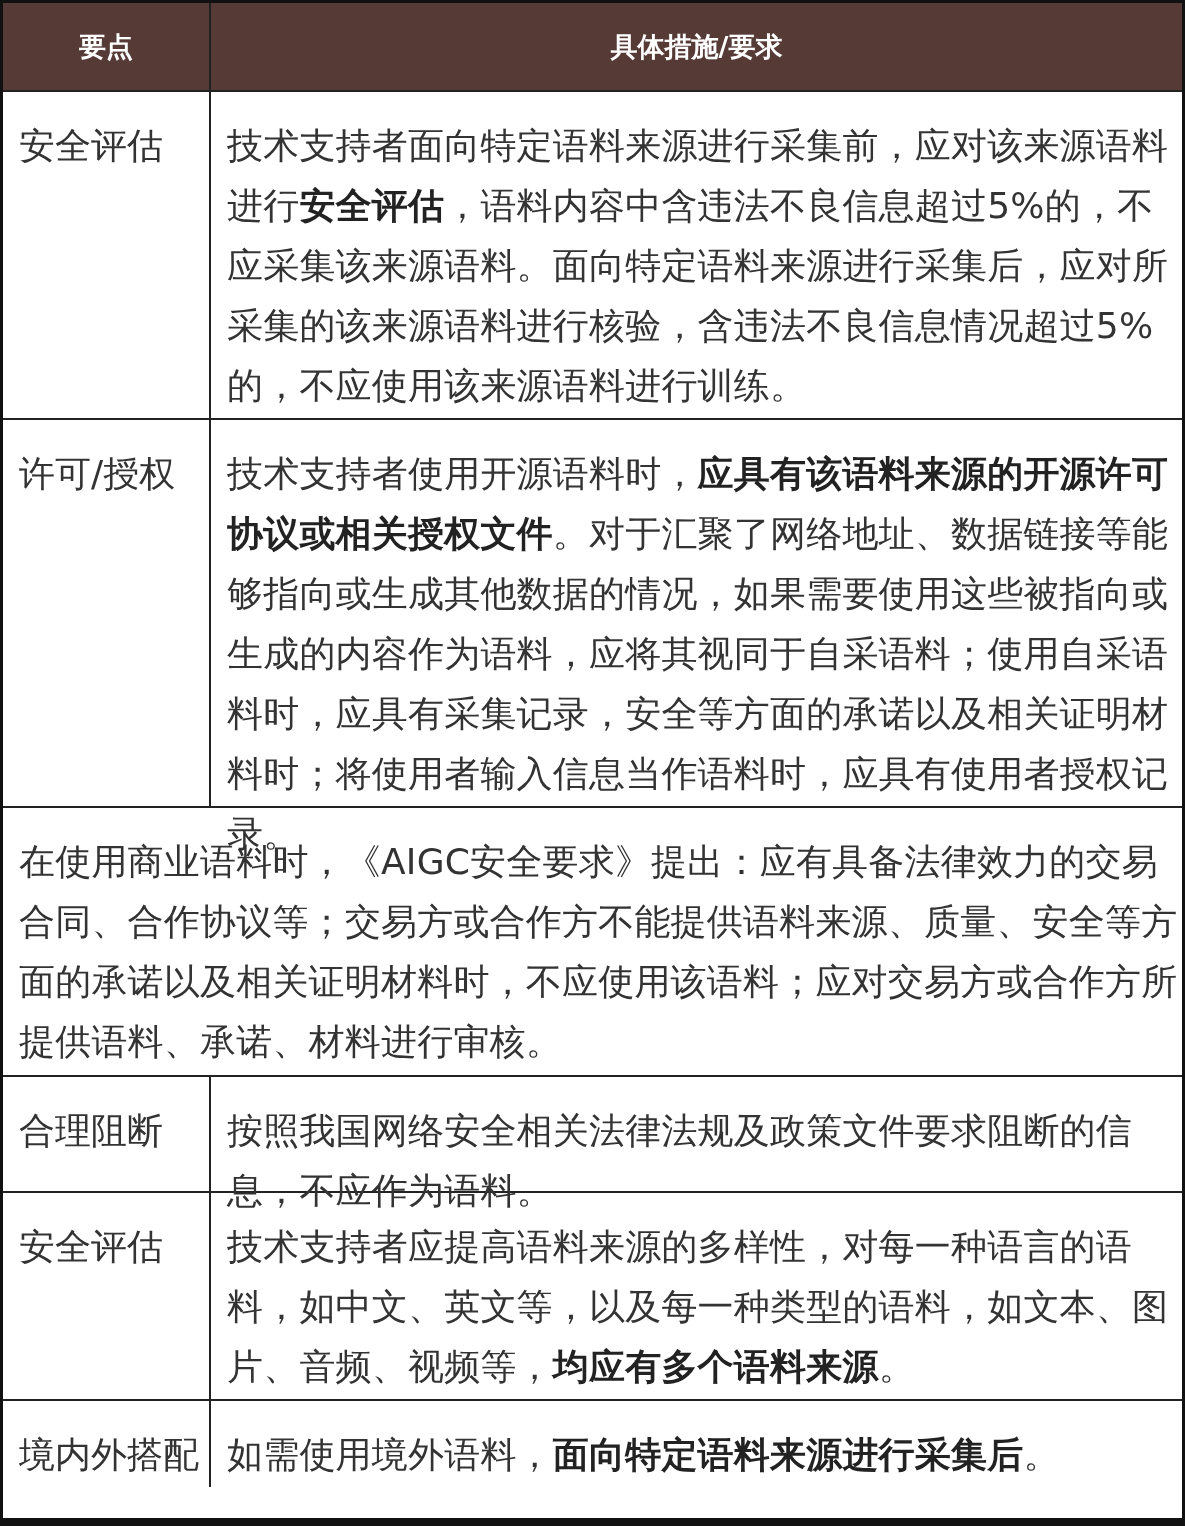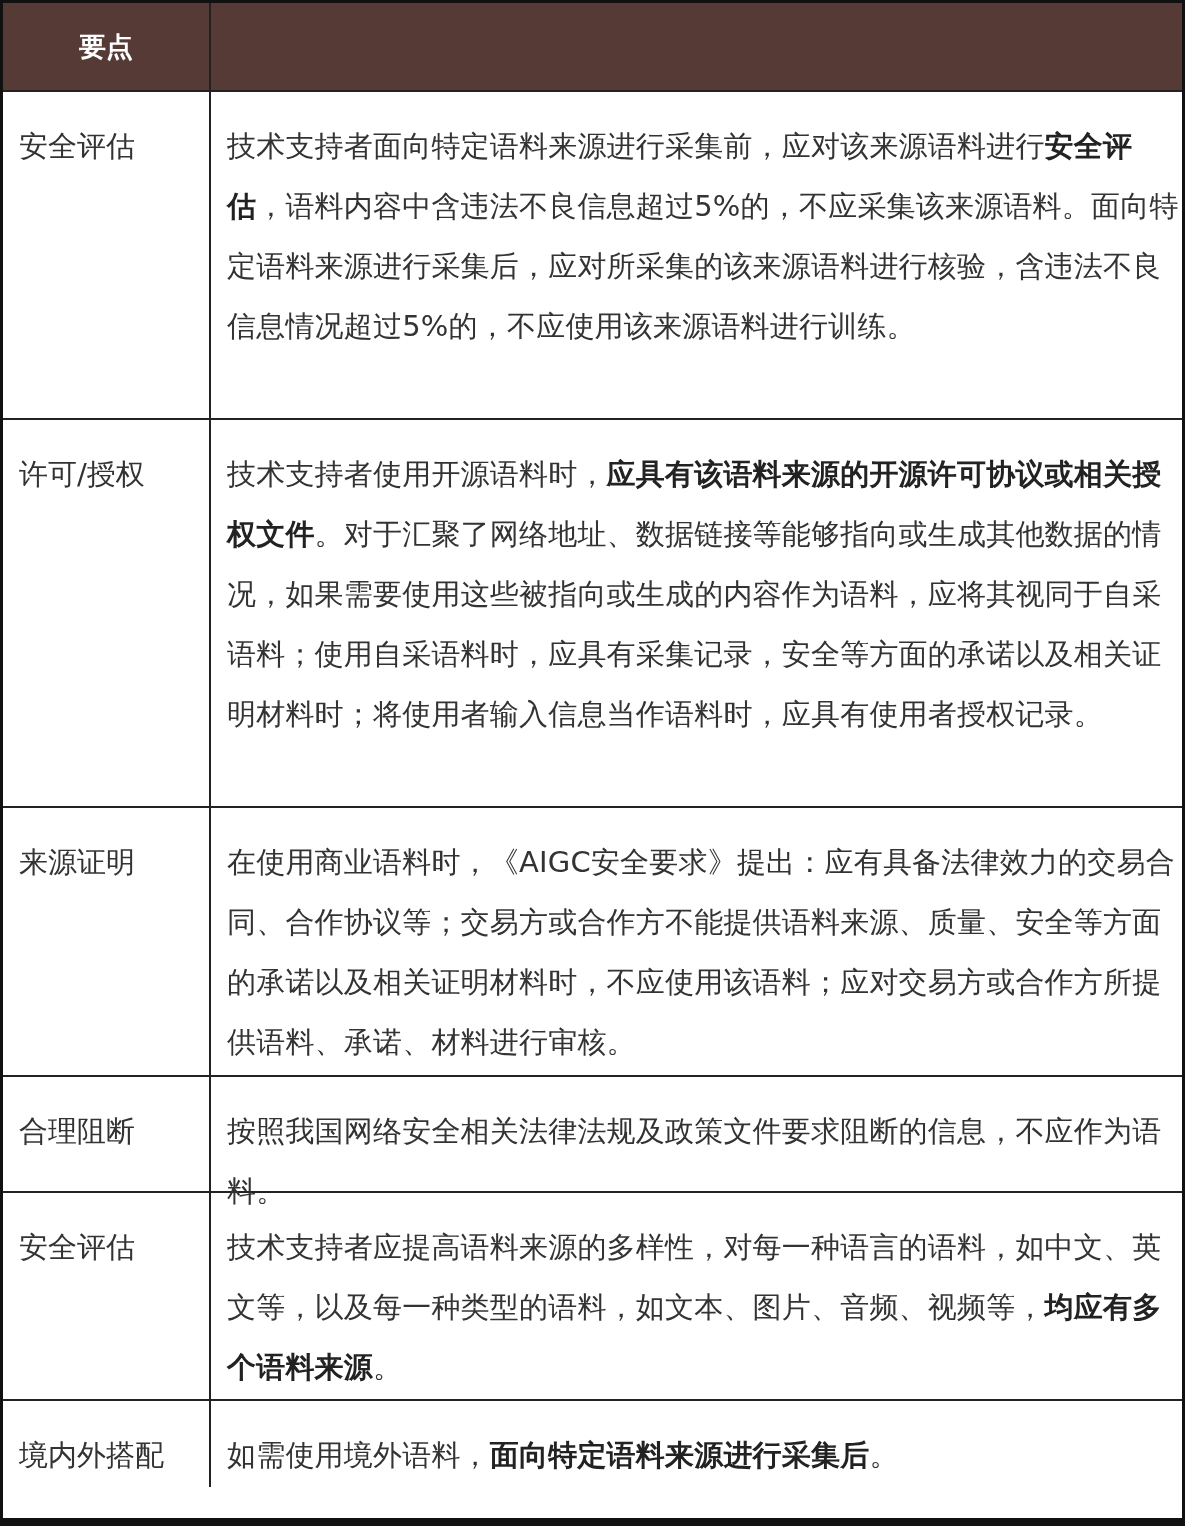--- a/index.html
+++ b/index.html
@@ -4,44 +4,44 @@
 <style>
   html,body{margin:0;padding:0;background:#fff;}
   body{width:1185px;height:1526px;overflow:hidden;font-family:"DejaVu Sans","Liberation Sans",sans-serif;}
   .tbl{position:absolute;left:0;top:0;width:1185px;height:1526px;box-sizing:border-box;border:3px solid #111;border-bottom:8px solid #111;}
   .row{display:flex;box-sizing:border-box;border-top:2px solid #222;}
   .row:first-child{border-top:none;}
   .c1{width:208px;flex:none;box-sizing:border-box;border-right:2px solid #222;padding:0 0 0 16px;}
   .c2{flex:1;box-sizing:border-box;padding:0 0 0 16px;}
   .hdr{height:87px;background:#553a36;color:#fff;font-weight:bold;font-size:27px;}
   .hdr .c1,.hdr .c2{display:flex;align-items:center;justify-content:center;padding:0;}
-  .body-row .c1,.body-row .c2{color:#333;font-size:29px;line-height:60px;padding-top:24px;}
+  .body-row .c1,.body-row .c2{color:#333;font-size:36px;line-height:60px;padding-top:24px;}
   .body-row .c2{letter-spacing:0.2px;}
   b{color:#222;}
 </style>
 </head>
 <body>
 
 <div class="tbl">
   <div class="row hdr">
     <div class="c1">要点</div>
+    <div class="c2">具体措施/要求</div>
   </div>
 
   <div class="row body-row" style="height:328px">
     <div class="c1">安全评估</div>
     <div class="c2"><span>技术支持者面向特定语料来源进行采集前，应对该来源语料进行</span><b>安全评估</b><span>，语料内容中含违法不良信息超过5%的，不应采集该来源语料。面向特定语料来源进行采集后，应对所采集的该来源语料进行核验，含违法不良信息情况超过5%的，不应使用该来源语料进行训练。</span></div>
   </div>
 
   <div class="row body-row" style="height:388px">
     <div class="c1">许可/授权</div>
     <div class="c2"><span>技术支持者使用开源语料时，</span><b>应具有该语料来源的开源许可协议或相关授权文件</b><span>。对于汇聚了网络地址、数据链接等能够指向或生成其他数据的情况，如果需要使用这些被指向或生成的内容作为语料，应将其视同于自采语料；使用自采语料时，应具有采集记录，安全等方面的承诺以及相关证明材料时；将使用者输入信息当作语料时，应具有使用者授权记录。</span></div>
   </div>
 
   <div class="row body-row" style="height:269px">
-    <div class="c1">来源证明</div>
     <div class="c2"><span>在使用商业语料时，《AIGC安全要求》提出：应有具备法律效力的交易合同、合作协议等；交易方或合作方不能提供语料来源、质量、安全等方面的承诺以及相关证明材料时，不应使用该语料；应对交易方或合作方所提供语料、承诺、材料进行审核。</span></div>
   </div>
 
   <div class="row body-row" style="height:116px">
     <div class="c1">合理阻断</div>
     <div class="c2"><span>按照我国网络安全相关法律法规及政策文件要求阻断的信息，不应作为语料。</span></div>
   </div>
 
   <div class="row body-row" style="height:208px">
     <div class="c1">安全评估</div>

